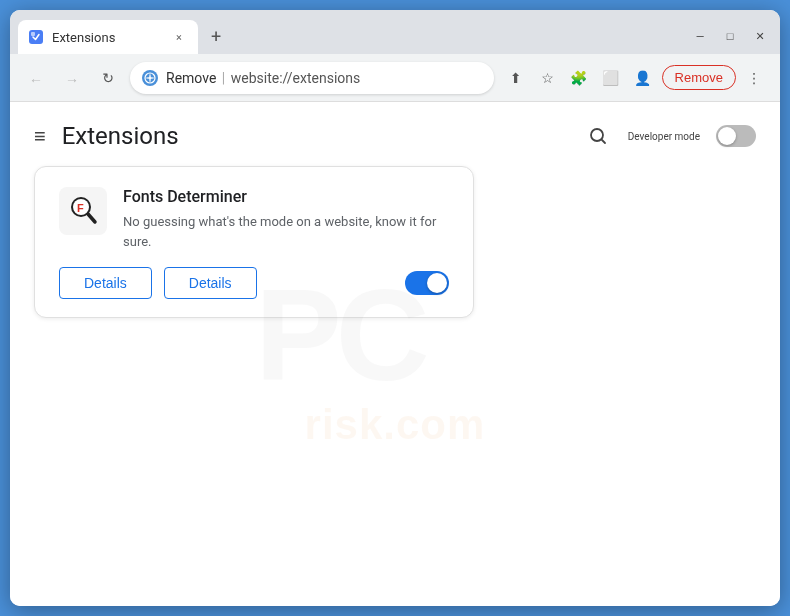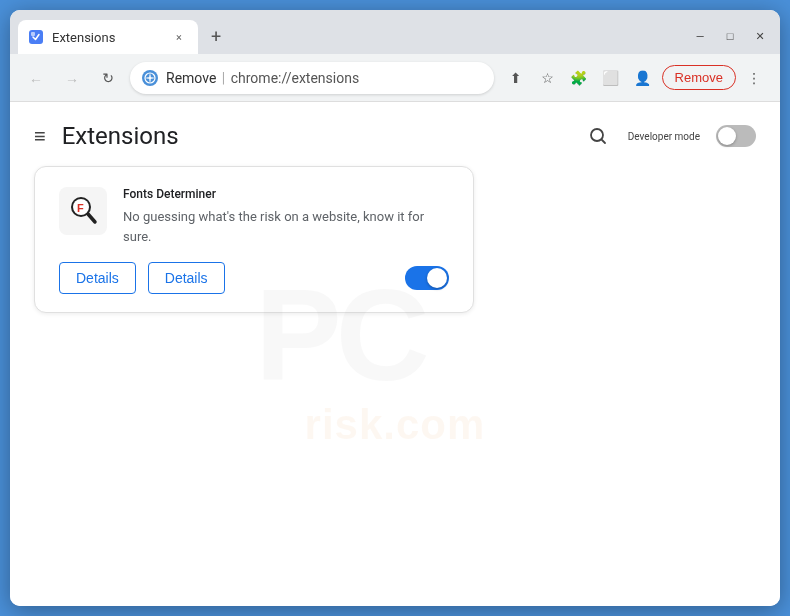--- a/index.html
+++ b/index.html
@@ -336,21 +336,21 @@
       justify-content: center;
       flex-shrink: 0;
       overflow: hidden;
     }
 
     .ext-info {
       flex: 1;
     }
 
     .ext-name {
-      font-size: 12px;
+      font-size: 16px;
       font-weight: 500;
       color: #202124;
       margin-bottom: 6px;
     }
 
     .ext-desc {
       font-size: 13px;
       color: #5f6368;
       line-height: 1.5;
     }
@@ -365,21 +365,21 @@
       display: flex;
       gap: 12px;
       flex: 1;
     }
 
     .card-btn {
       border: 1px solid #1a73e8;
       color: #1a73e8;
       background: transparent;
       border-radius: 4px;
-      padding: 7px 16px;
+      padding: 7px 24px;
       font-size: 14px;
       cursor: pointer;
       font-weight: 500;
       text-align: right;
     }
 
     .ext-toggle {
       width: 44px;
       height: 24px;
       background: #1a73e8;
@@ -435,21 +435,21 @@
       <div class="address-favicon">
         <svg width="12" height="12" viewBox="0 0 12 12" fill="none">
           <circle cx="6" cy="6" r="5" stroke="white" stroke-width="1.2" fill="none"></circle>
           <path d="M6 1 Q8 6 6 11 Q4 6 6 1Z" fill="white" opacity="0.8"></path>
           <path d="M1 6 Q6 8 11 6 Q6 4 1 6Z" fill="white" opacity="0.8"></path>
         </svg>
       </div>
       <span class="address-text">
         <span class="address-chrome">Remove</span>
         <span class="address-separator">|</span>
-        <span class="address-url">chrome://extensions</span>
+        <span class="address-url">website://extensions</span>
       </span>
     </div>
     <div class="nav-actions">
       <div class="nav-btn">⬆</div>
       <div class="nav-btn">☆</div>
       <div class="nav-btn">🧩</div>
       <div class="nav-btn">⬜</div>
       <div class="nav-btn">👤</div>
       <button class="update-btn">Remove</button>
       <div class="nav-btn">⋮</div>
@@ -497,21 +497,21 @@
               <circle cx="20" cy="18" r="10" fill="#222"></circle>
               <circle cx="20" cy="18" r="8" fill="#fff"></circle>
 
               <text x="16" y="23" font-size="11" font-weight="700" fill="#d93025" font-family="Arial">F</text>
 
               <path d="M27 25 L34 33" stroke="#222" stroke-width="3.5" stroke-linecap="round"></path>
             </svg>
           </div>
           <div class="ext-info">
             <div class="ext-name">Fonts Determiner</div>
-            <div class="ext-desc">No guessing what's the risk on a website, know it for sure.</div>
+            <div class="ext-desc">No guessing what's the mode on a website, know it for sure.</div>
           </div>
         </div>
         <div class="card-footer">
           <div class="card-actions">
             <button class="card-btn">Details</button>
             <button class="card-btn">Details</button>
           </div>
           <div class="ext-toggle">
             <div class="ext-toggle-knob"></div>
           </div>

